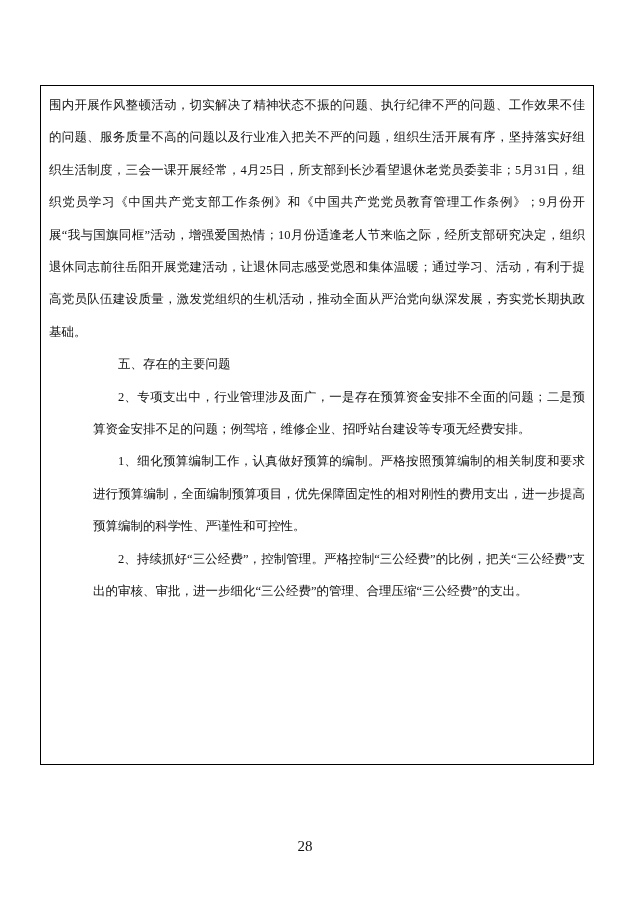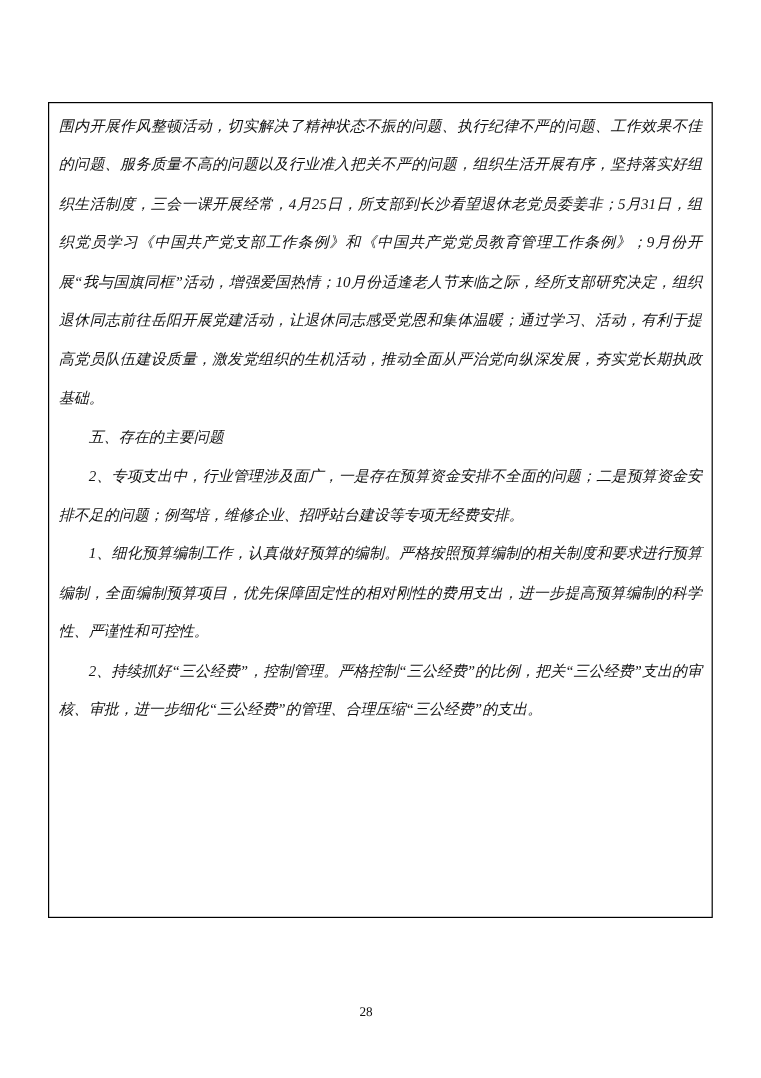--- a/index.html
+++ b/index.html
@@ -24,30 +24,29 @@
     background: #ffffff;
   }
   .doc-text p {
     margin: 0;
     font-size: 12.5px;
     line-height: 32.4px;
     color: #111111;
     text-align: justify;
     text-justify: inter-ideograph;
     word-break: break-all;
-    font-style: italic;
   }
-  .doc-text p.indent { text-indent: 2em; }
+  .doc-text p.indent { text-indent: 2em; margin-left: 44px; }
   .page-number {
     position: absolute;
     left: 0;
     width: 610px;
     top: 838px;
     text-align: center;
-    font-size: 11px;
+    font-size: 15px;
     color: #111111;
   }
 </style>
 </head>
 <body>
 
 <div class="content-frame">
   <div class="doc-text">
     <p>围内开展作风整顿活动，切实解决了精神状态不振的问题、执行纪律不严的问题、工作效果不佳的问题、服务质量不高的问题以及行业准入把关不严的问题，组织生活开展有序，坚持落实好组织生活制度，三会一课开展经常，4月25日，所支部到长沙看望退休老党员委姜非；5月31日，组织党员学习《中国共产党支部工作条例》和《中国共产党党员教育管理工作条例》；9月份开展“我与国旗同框”活动，增强爱国热情；10月份适逢老人节来临之际，经所支部研究决定，组织退休同志前往岳阳开展党建活动，让退休同志感受党恩和集体温暖；通过学习、活动，有利于提高党员队伍建设质量，激发党组织的生机活动，推动全面从严治党向纵深发展，夯实党长期执政基础。</p>
     <p class="indent">五、存在的主要问题</p>

